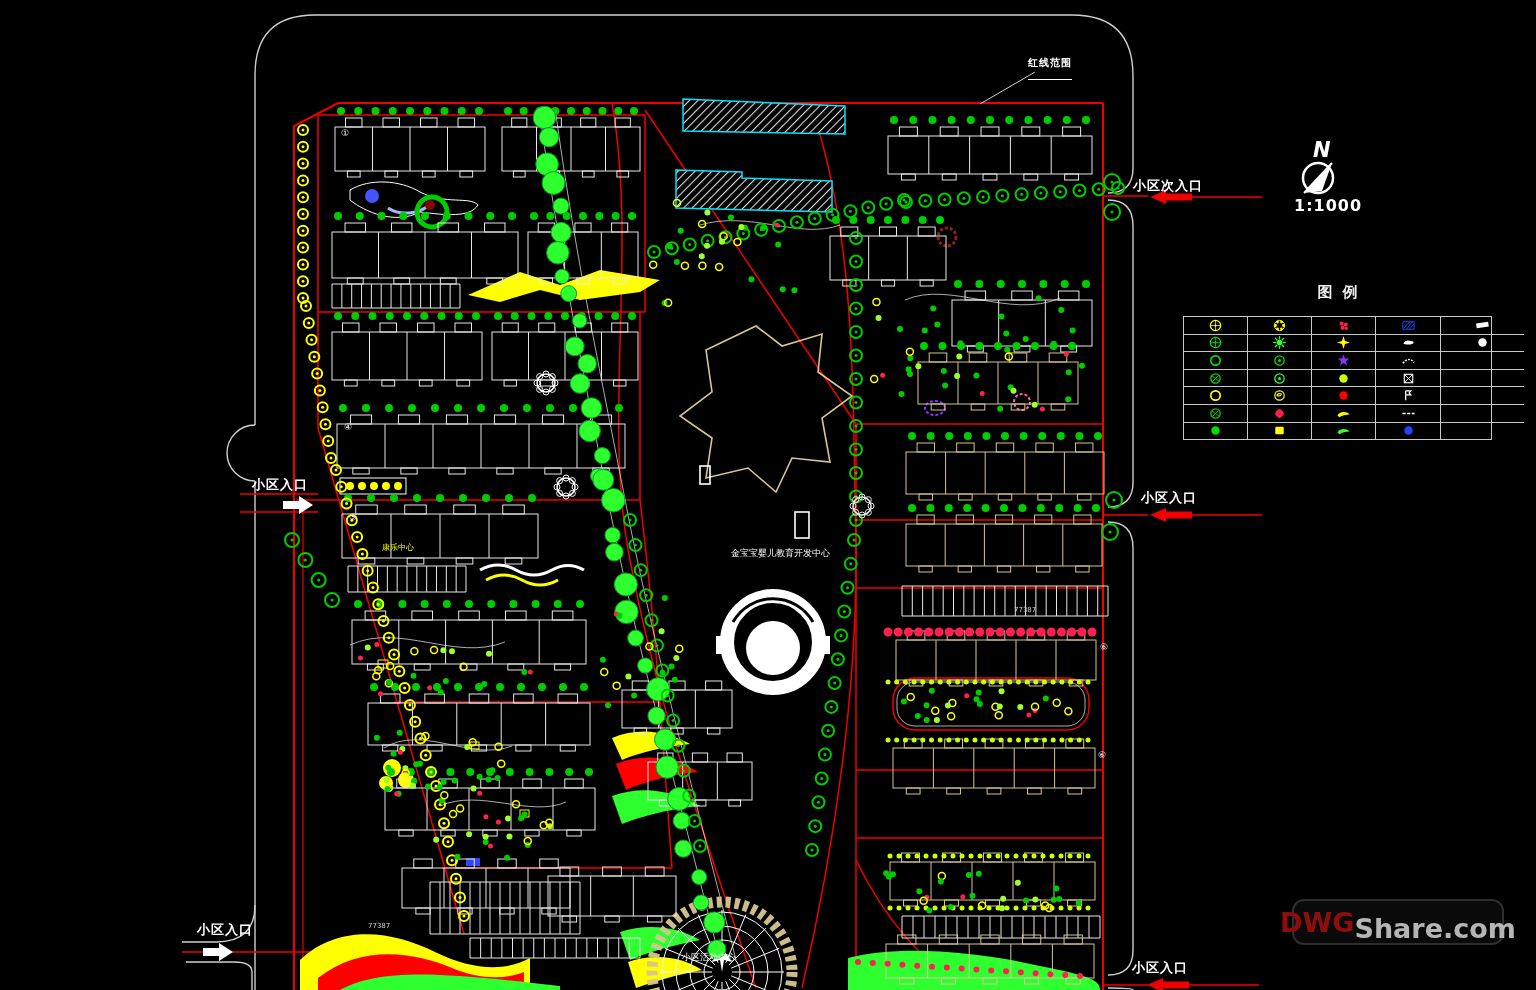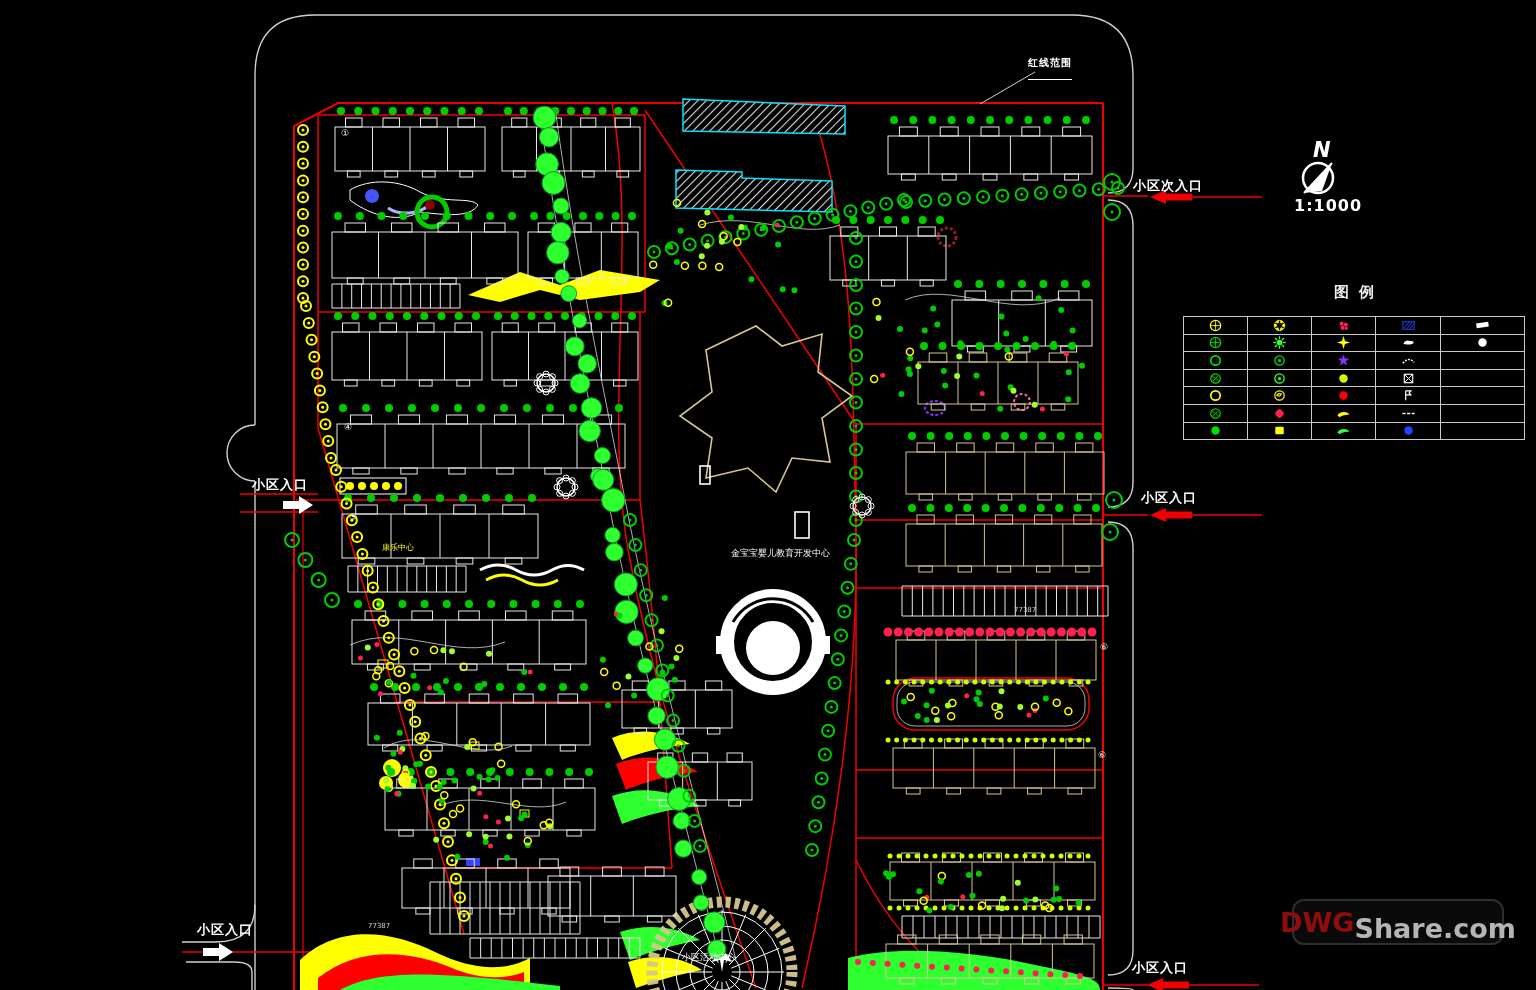--- a/index.html
+++ b/index.html
@@ -3,21 +3,21 @@
 <meta charset="utf-8">
 <style>
   html,body{margin:0;padding:0;background:#000;}
   .stage{position:relative;width:1536px;height:990px;background:#000;overflow:hidden;
          font-family:"DejaVu Sans",sans-serif;}
   svg text{font-family:"DejaVu Sans",sans-serif;}
   .lbl{position:absolute;color:#fff;font-size:13px;font-weight:bold;letter-spacing:1px;white-space:nowrap;}
   .lbl.small{font-size:10px;}
   .redline-lbl{border-bottom:1px solid #fff;padding-bottom:9px;}
   
-  .legend{position:absolute;left:1183px;top:283px;width:342px;text-decoration:underline;}
+  .legend{position:absolute;left:1183px;top:283px;width:309px;text-decoration:underline;}
   .legend-title{color:#eee;font-size:15px;font-weight:bold;letter-spacing:10px;text-align:center;
                 margin-bottom:14px;padding-left:10px;}
   .legend-grid{display:grid;grid-template-columns:64px 64px 64px 65px 83px;
                border:1px solid #c8c8c8;}
   .legend-cell{height:16.6px;border-right:1px solid #c8c8c8;border-bottom:1px solid #c8c8c8;
                display:flex;align-items:center;justify-content:center;}
   .legend-cell:nth-child(5n){border-right:none;}
   .legend-grid .legend-cell:nth-last-child(-n+5){border-bottom:none;}
   
   .watermark{position:absolute;left:1292px;top:899px;width:208px;height:42px;

